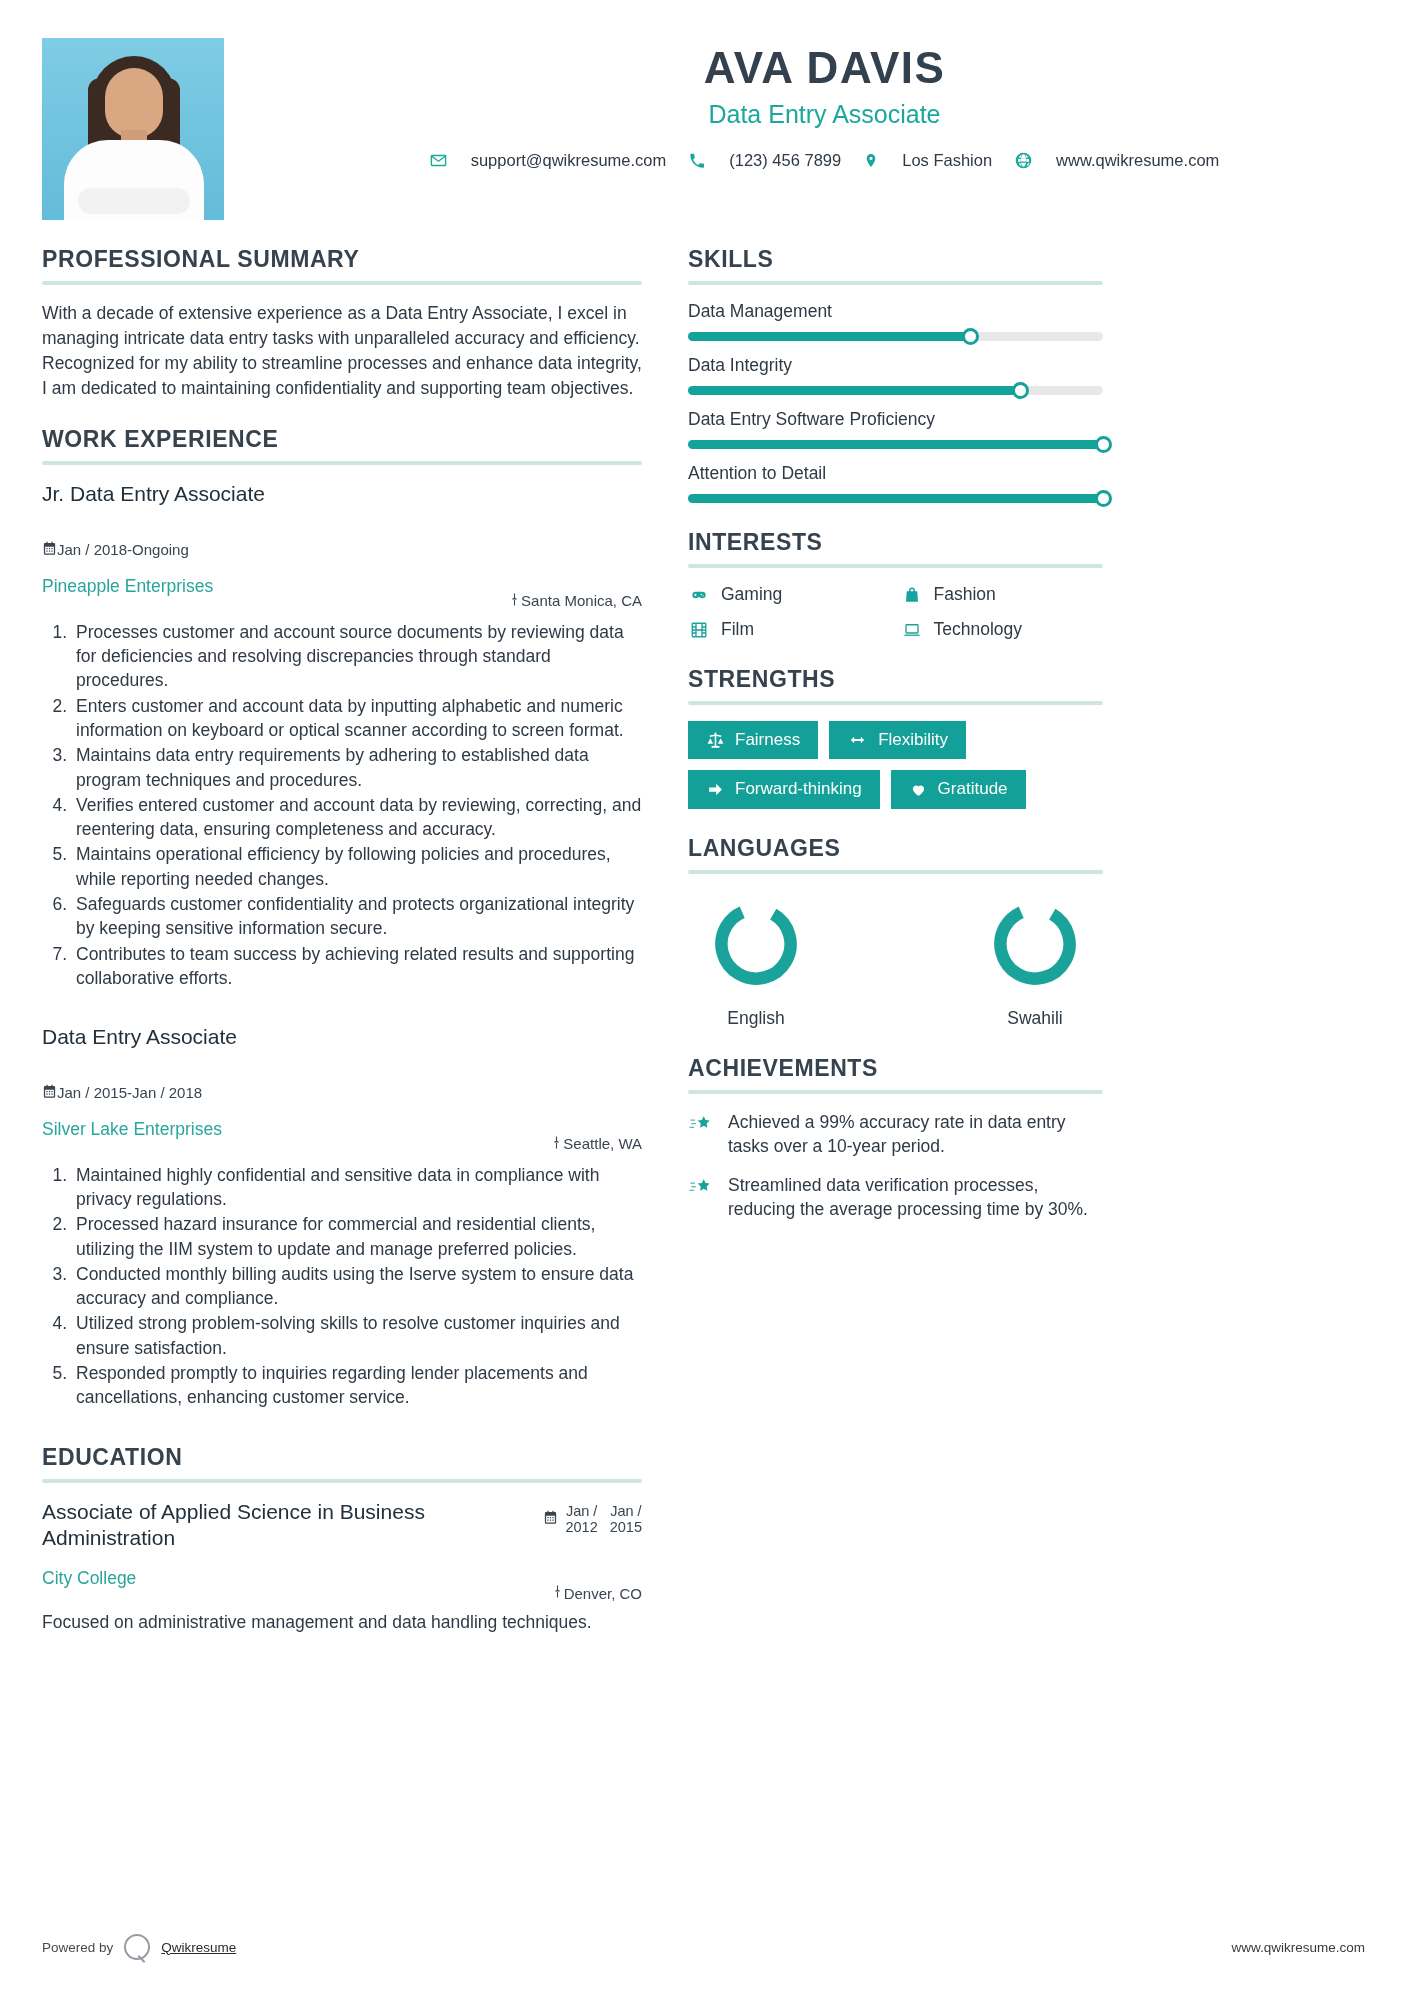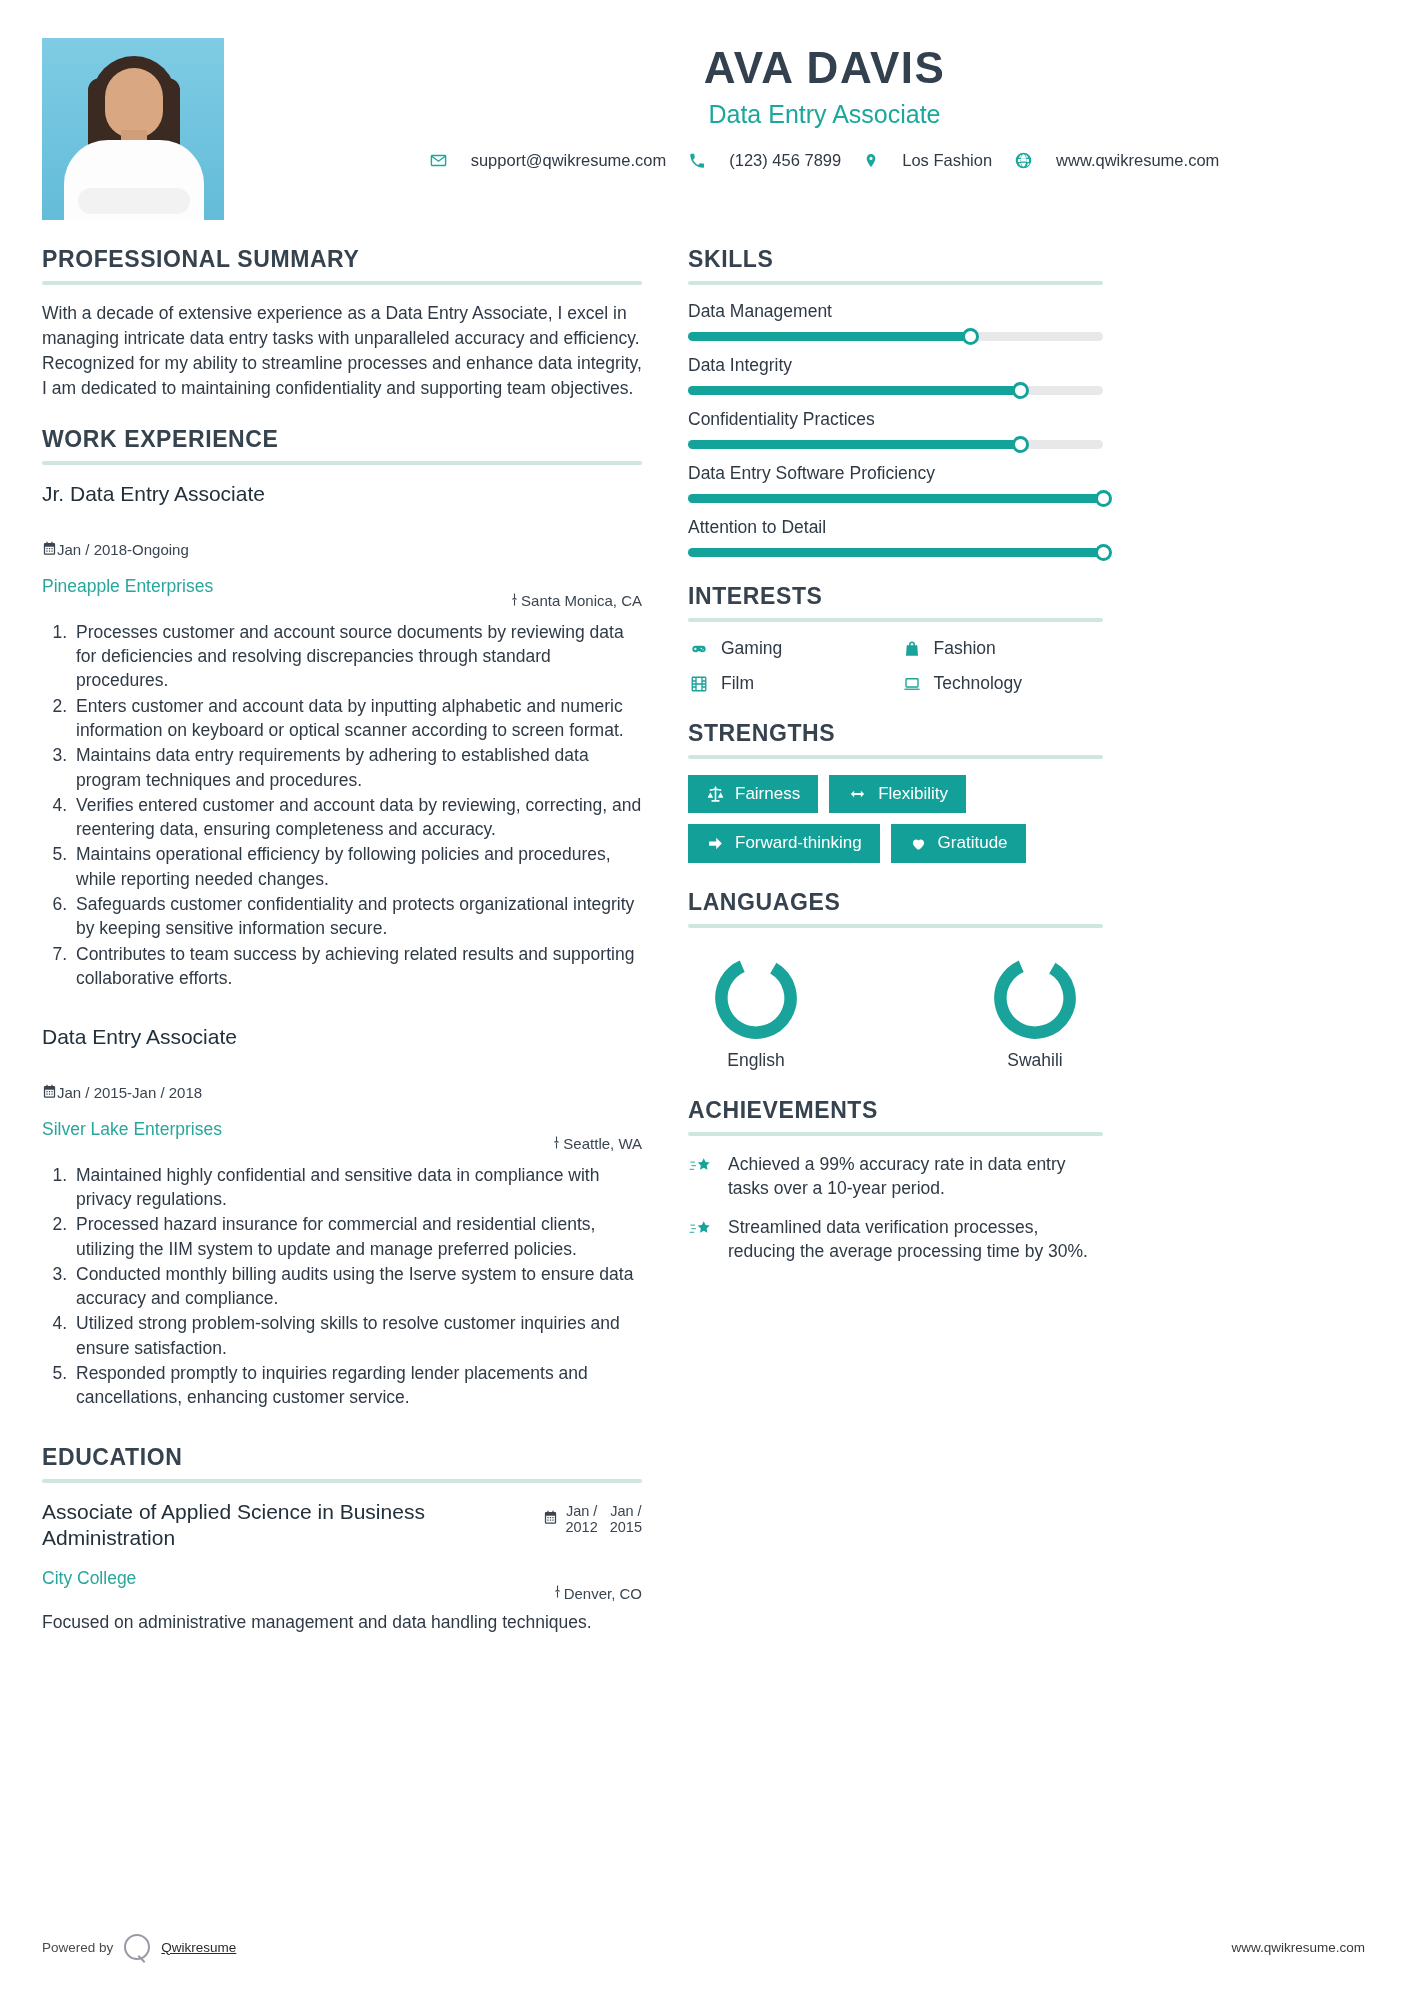--- a/index.html
+++ b/index.html
@@ -229,21 +229,21 @@
     display: flex;
     align-items: center;
     gap: 10px;
     line-height: 1.2;
   }
   .tag .ticon { display: inline-flex; align-items: center; }
 
   
   .langs { display: flex; justify-content: space-between; padding: 6px 8px 0 8px; }
   .lang { text-align: center; width: 120px; }
-  .lang-name { font-size: 17.5px; color: #2f3a46; margin-top: 0; }
+  .lang-name { font-size: 17.5px; color: #2f3a46; margin-top: 12px; }
 
   
   .ach { display: flex; gap: 14px; margin-bottom: 14px; align-items: flex-start; }
   .ach-icon { flex: 0 0 26px; padding-top: 3px; color: #15a39a; }
   .ach-text { font-size: 17.5px; line-height: 1.4; color: #2f3a46; }
 
   
   .footer {
     position: absolute;
     left: 0; right: 0;
@@ -481,27 +481,20 @@
         </div>
 
         <div class="skill">
           <div class="skill-name">Data Integrity</div>
           <div class="bar-wrap">
             <div class="bar-fill" style="width: 80%;"></div>
             <div class="bar-knob" style="left: 80%;"></div>
           </div>
         </div>
 
-        <div class="skill">
-          <div class="skill-name">Confidentiality Practices</div>
-          <div class="bar-wrap">
-            <div class="bar-fill" style="width: 80%;"></div>
-            <div class="bar-knob" style="left: 80%;"></div>
-          </div>
-        </div>
 
         <div class="skill">
           <div class="skill-name">Data Entry Software Proficiency</div>
           <div class="bar-wrap">
             <div class="bar-fill" style="width: 100%;"></div>
             <div class="bar-knob" style="left: 100%;"></div>
           </div>
         </div>
 
         <div class="skill">

